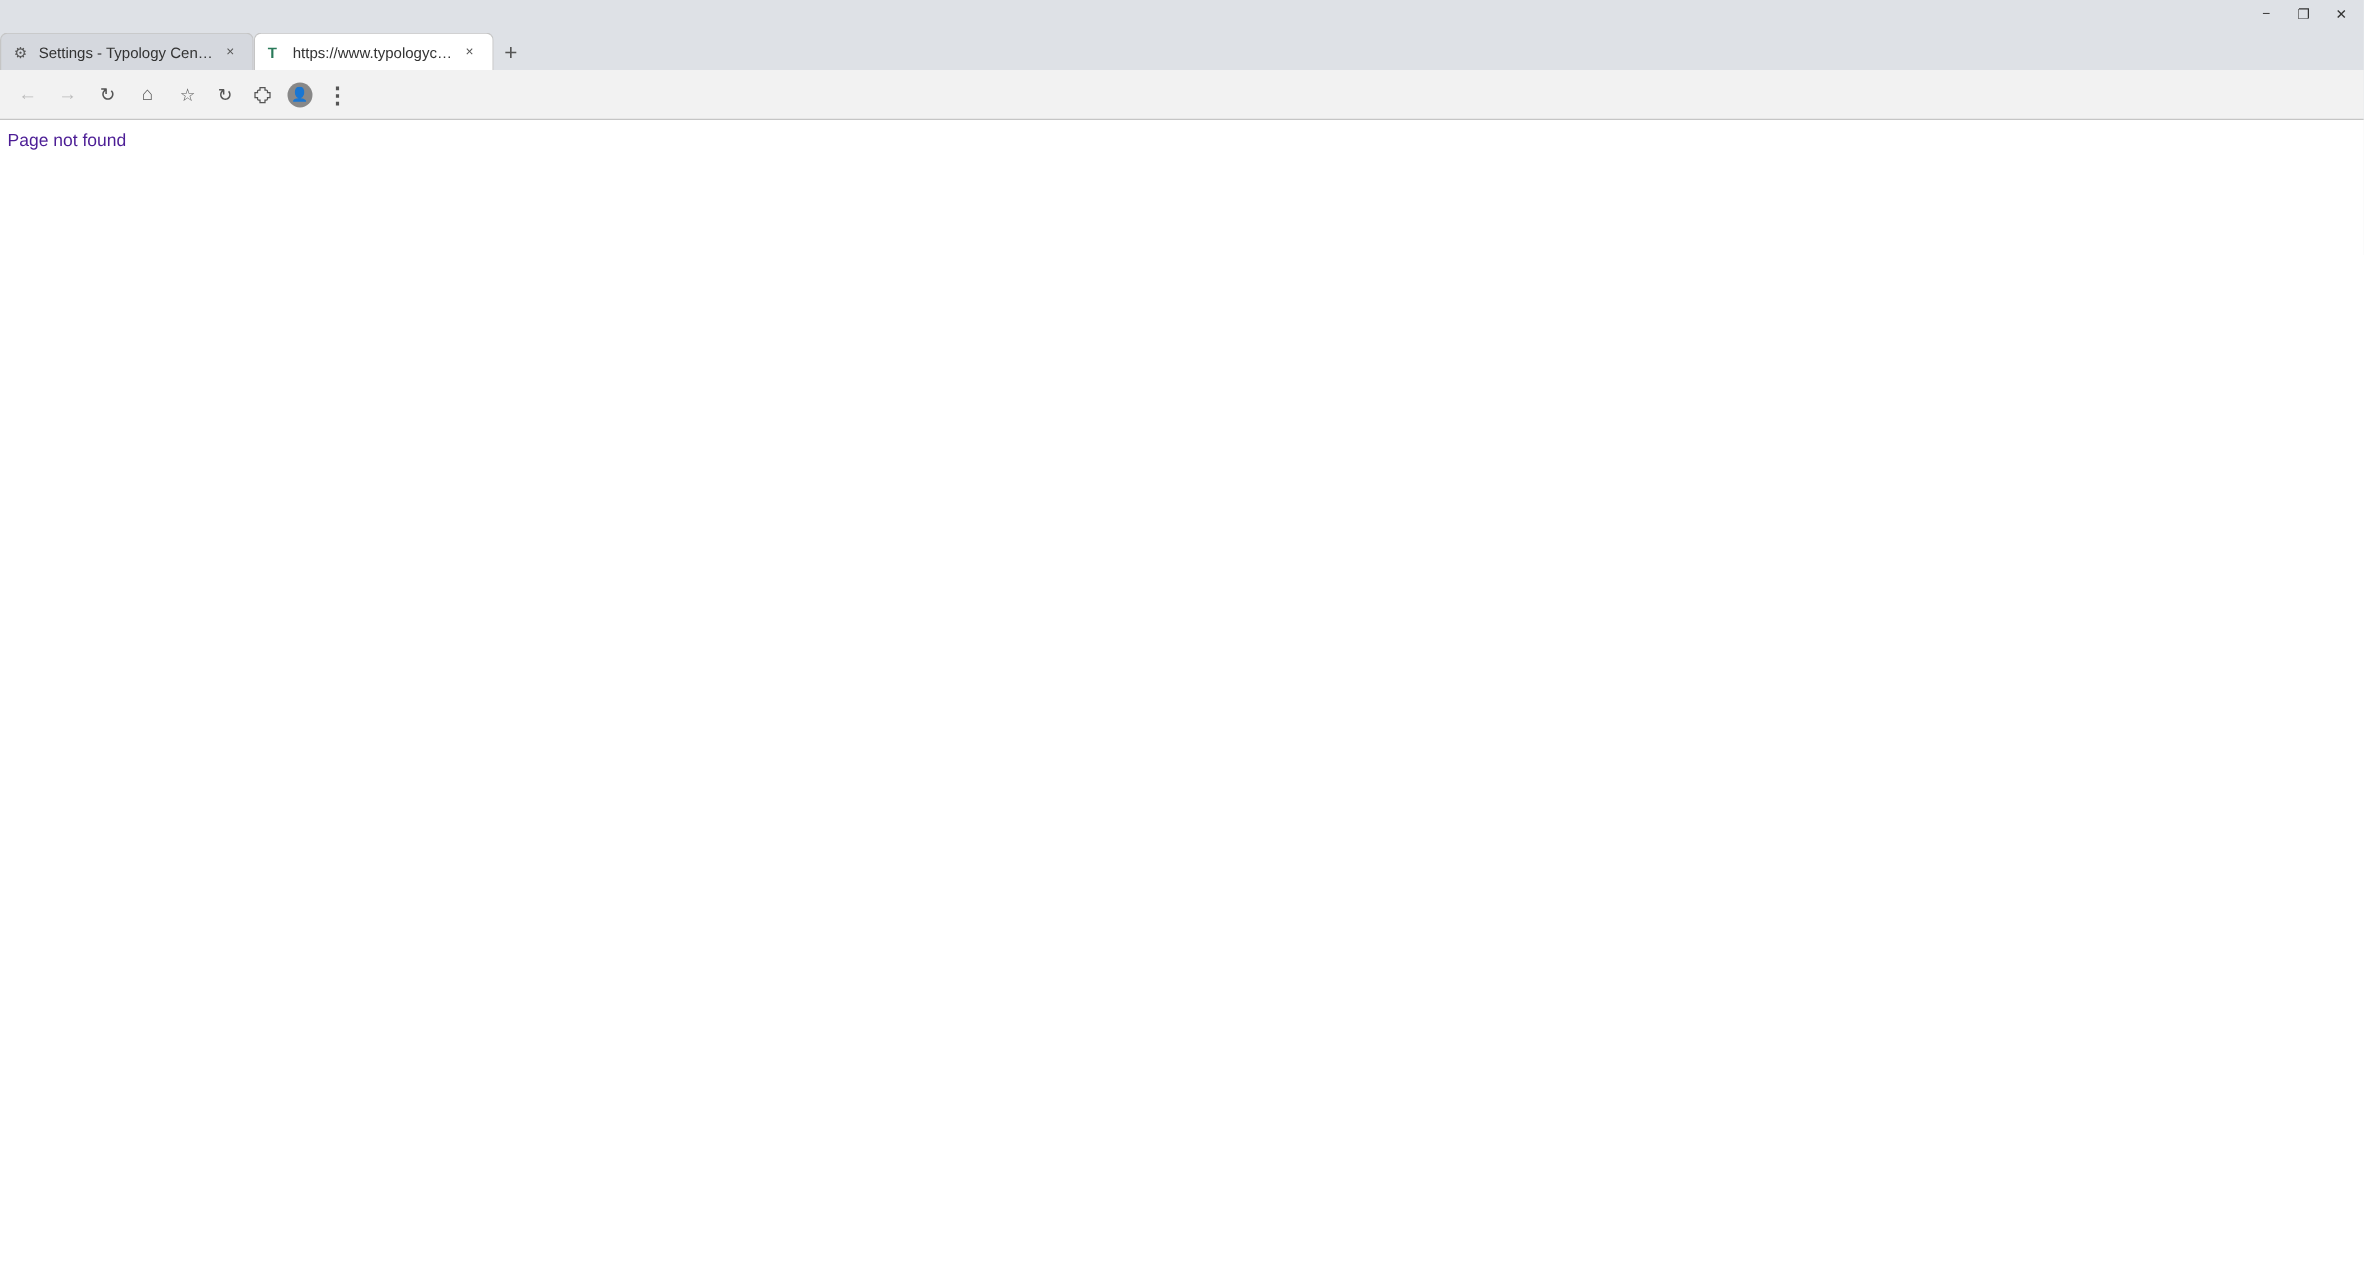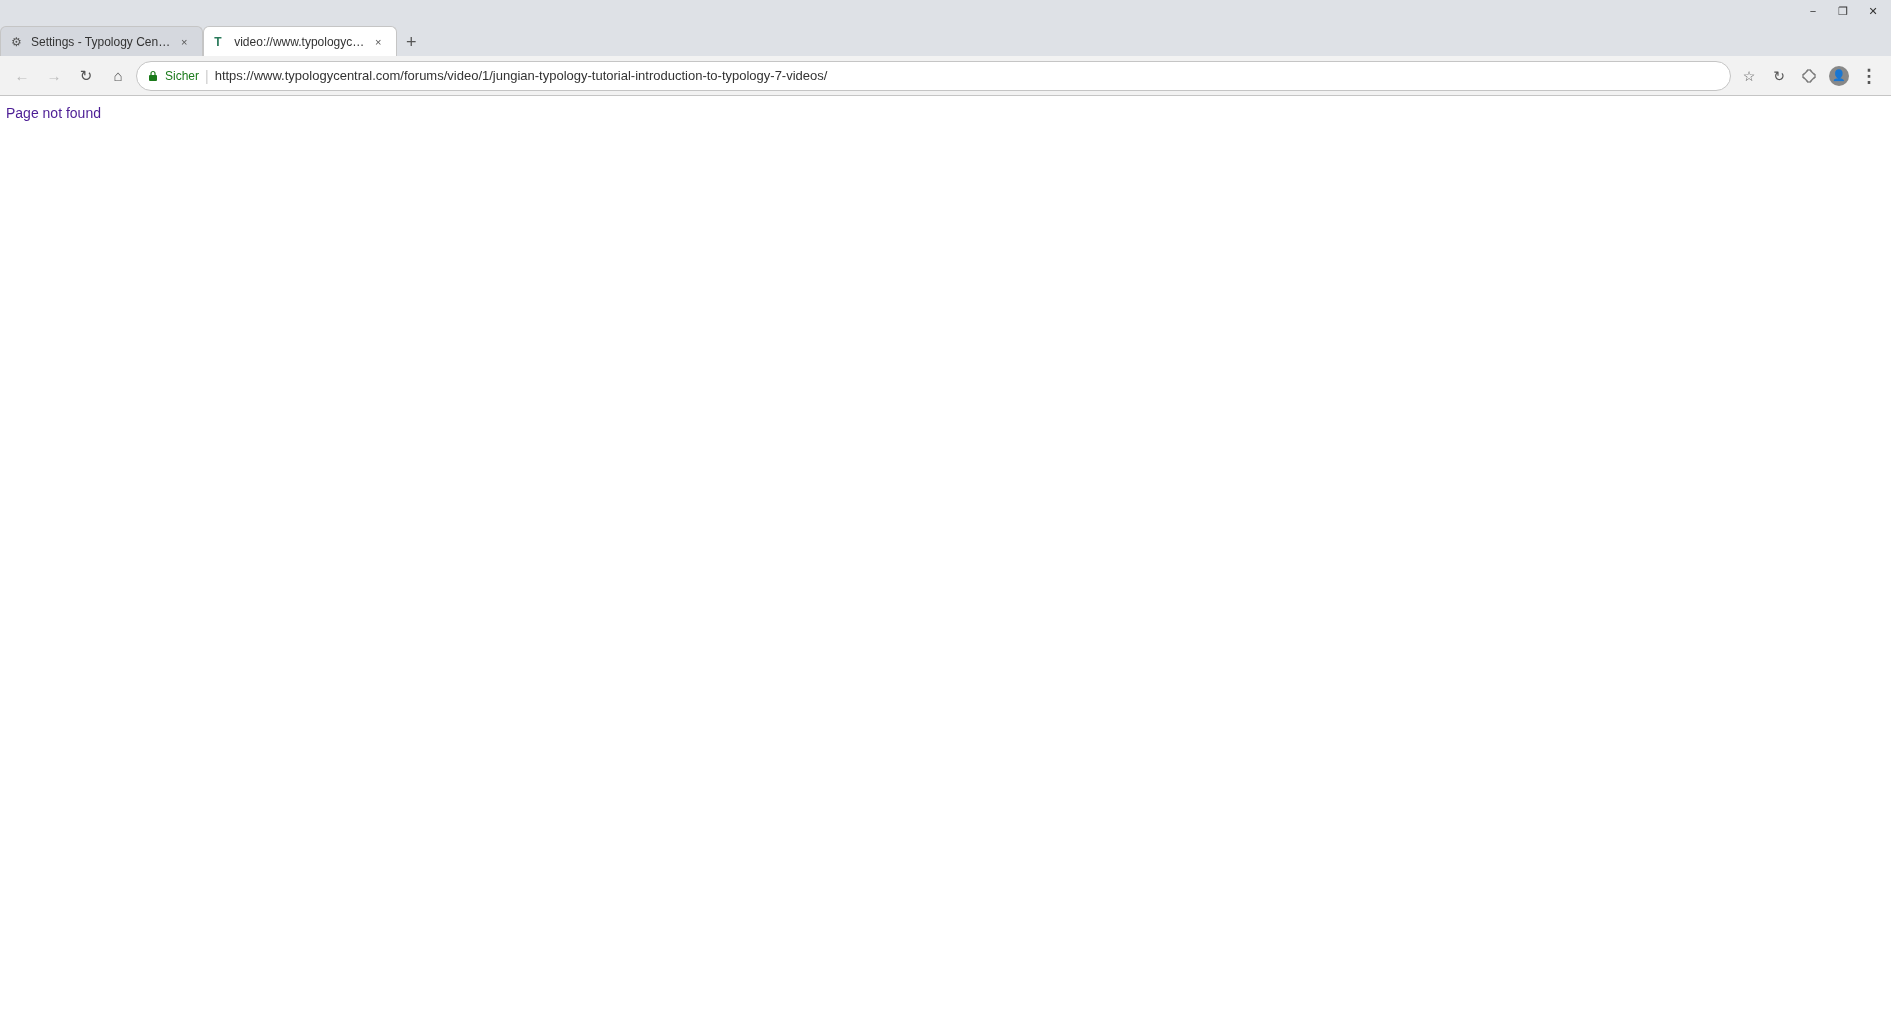--- a/index.html
+++ b/index.html
@@ -225,43 +225,32 @@
   <div class="tab-bar">
 
     <div class="tab inactive">
       <span class="tab-favicon" style="font-size:12px; color:#555;">⚙</span>
       <span class="tab-title">Settings - Typology Cen…</span>
       <span class="tab-close">×</span>
     </div>
 
     <div class="tab active">
       <span class="tab-favicon" style="font-size:12px; color: #2a7a5a; font-weight:bold;">T</span>
-      <span class="tab-title">video://www.typologyc…</span>
+      <span class="tab-title">https://www.typologyc…</span>
       <span class="tab-close">×</span>
     </div>
     <button class="new-tab-btn">+</button>
   </div>
 
   <div class="nav-bar">
     <button class="nav-btn disabled">←</button>
     <button class="nav-btn disabled">→</button>
     <button class="nav-btn">↻</button>
     <button class="nav-btn">⌂</button>
 
-    <div class="address-bar-container">
-      <span class="secure-icon">
-        <svg width="12" height="12" viewBox="0 0 12 12" fill="none" xmlns="http://www.w3.org/2000/svg">
-          <rect x="2" y="5" width="8" height="6" rx="1" fill="#1a7a1a"></rect>
-          <path d="M4 5V3.5a2 2 0 0 1 4 0V5" stroke="#1a7a1a" stroke-width="1.2" fill="none"></path>
-        </svg>
-      </span>
-      <span class="secure-label">Sicher</span>
-      <span class="address-separator">|</span>
-      <input class="address-input" type="text" value="https://www.typologycentral.com/forums/video/1/jungian-typology-tutorial-introduction-to-typology-7-videos/" style="">
-    </div>
 
     <div class="nav-right-icons">
       <button class="nav-icon-btn">☆</button>
       <button class="nav-icon-btn">↻</button>
       <button class="nav-icon-btn">
 
         <svg width="16" height="16" viewBox="0 0 16 16" fill="none" xmlns="http://www.w3.org/2000/svg">
           <path d="M6 2h4v2h1a1 1 0 0 1 1 1v1h2v4h-2v1a1 1 0 0 1-1 1h-1v2H6v-2H5a1 1 0 0 1-1-1v-1H2V6h2V5a1 1 0 0 1 1-1h1V2z" stroke="#555" stroke-width="1" fill="none"></path>
         </svg>
       </button>

